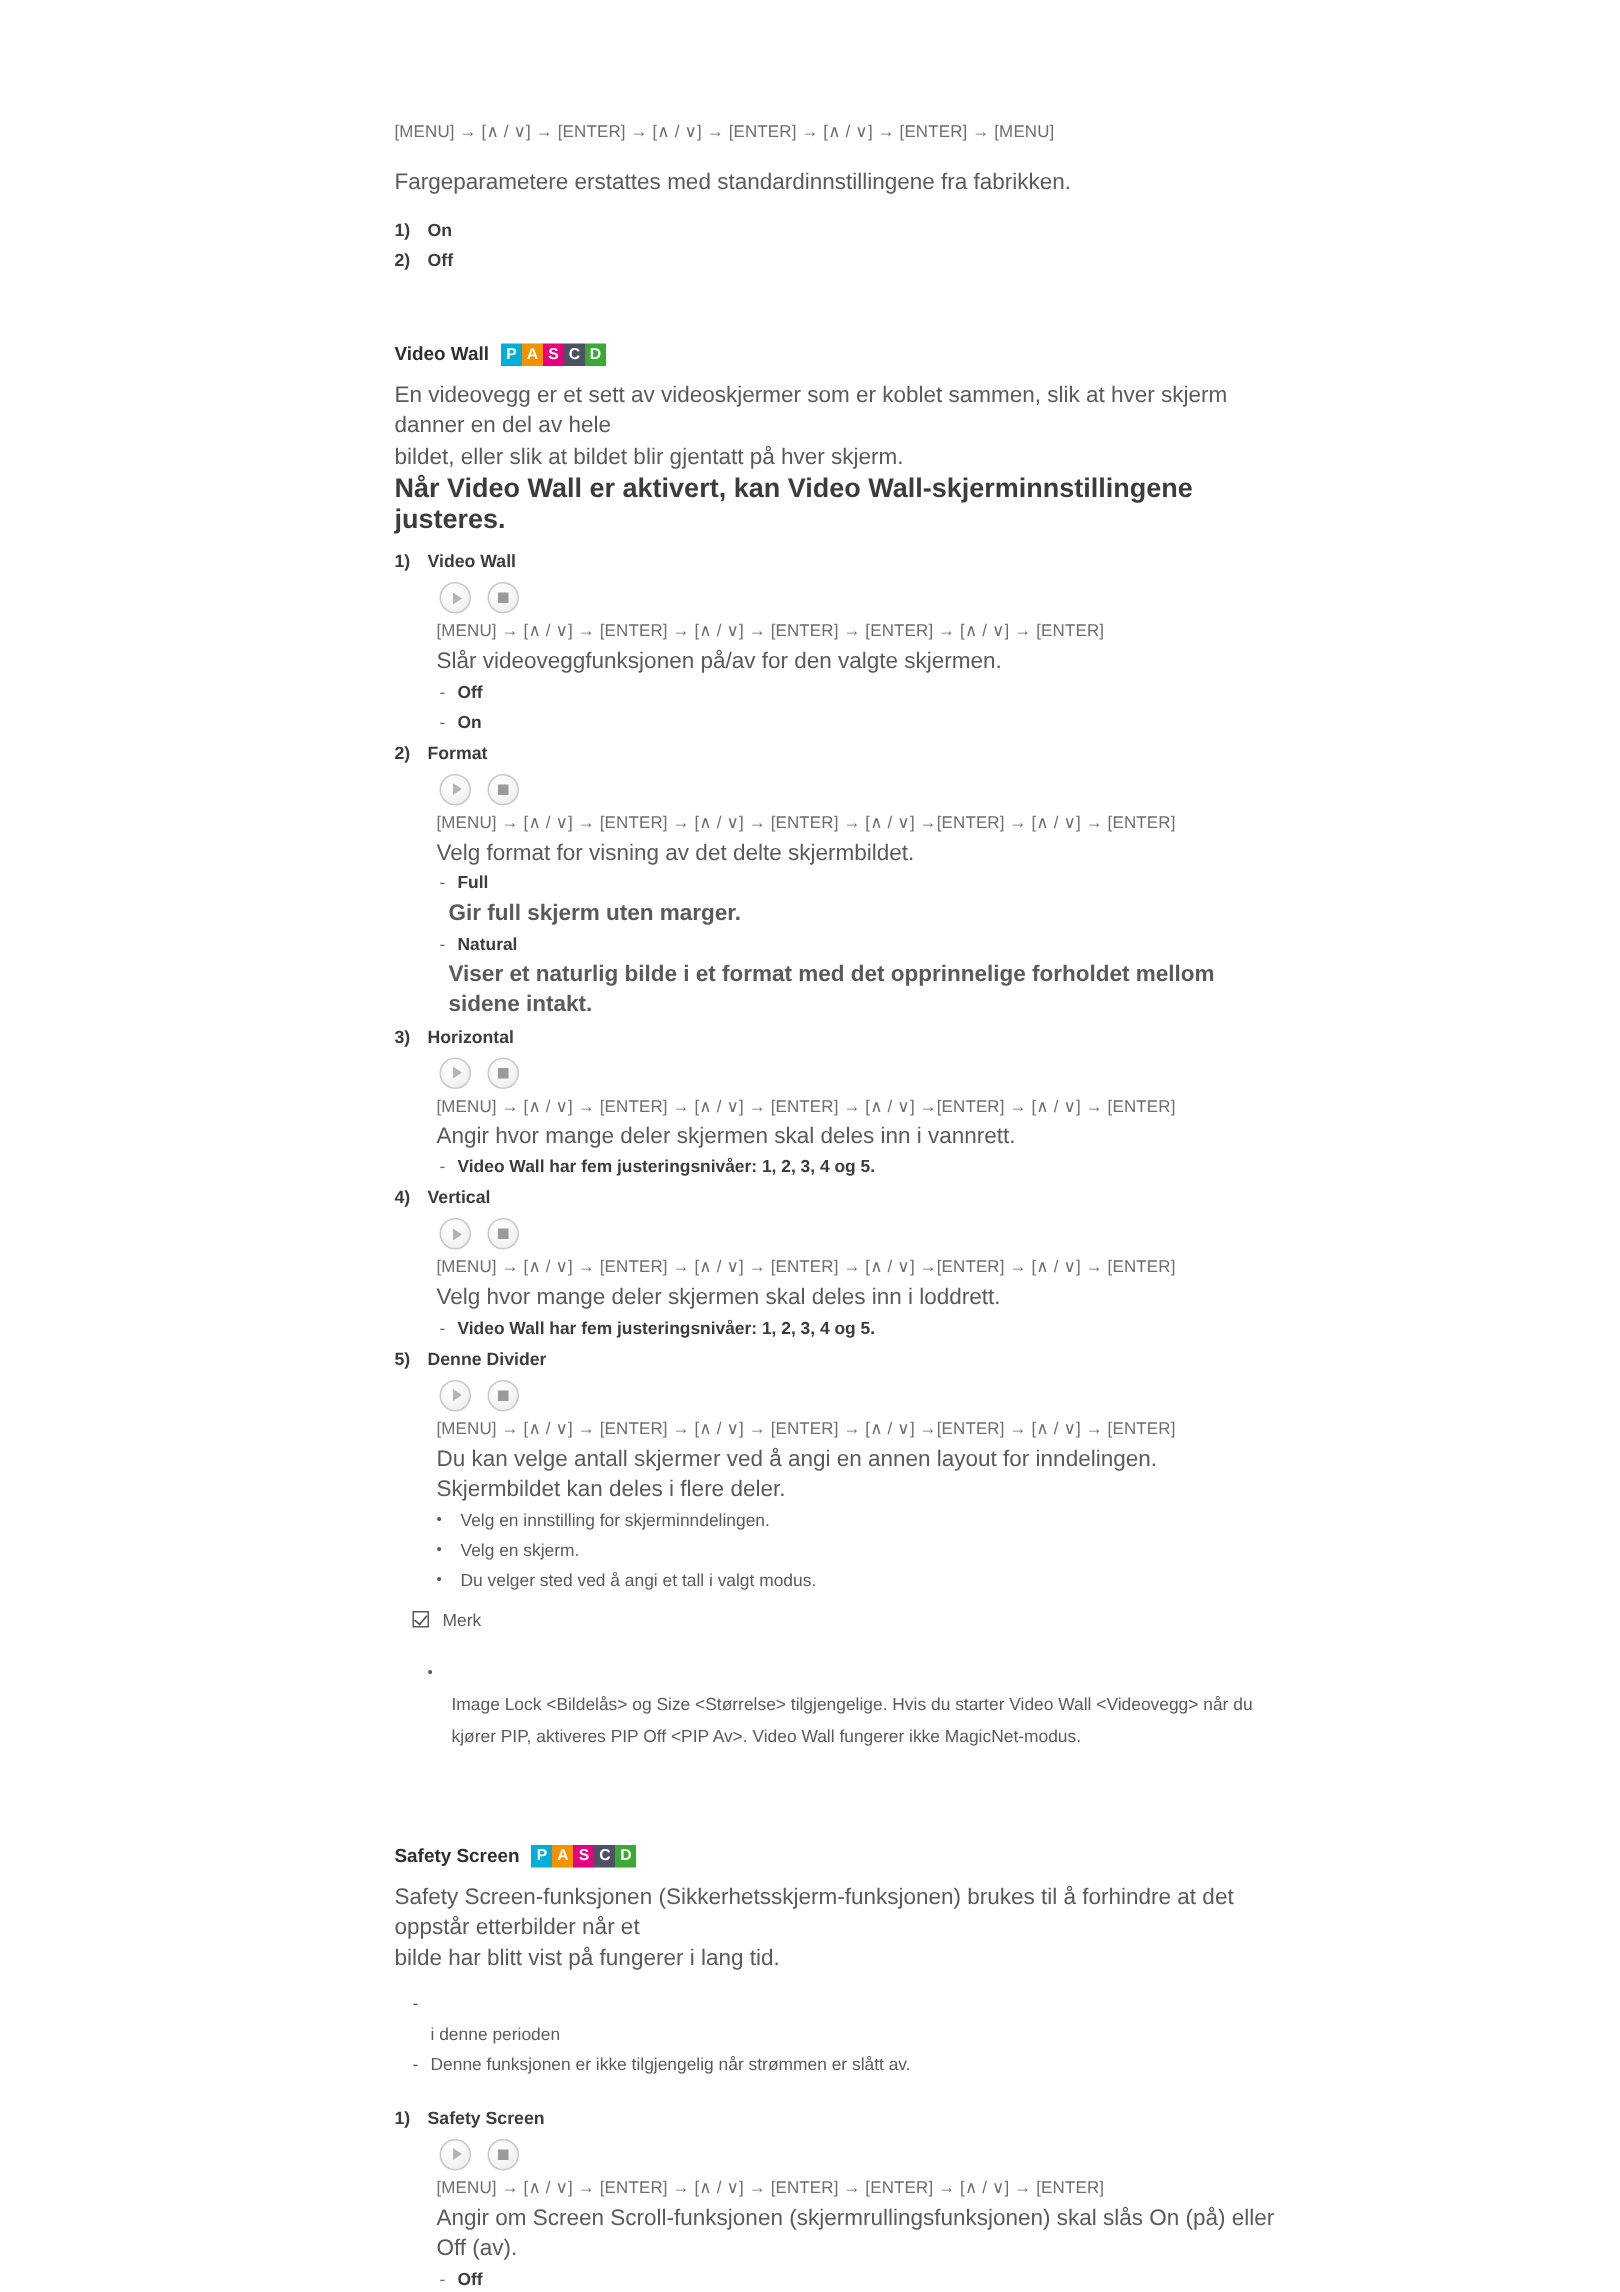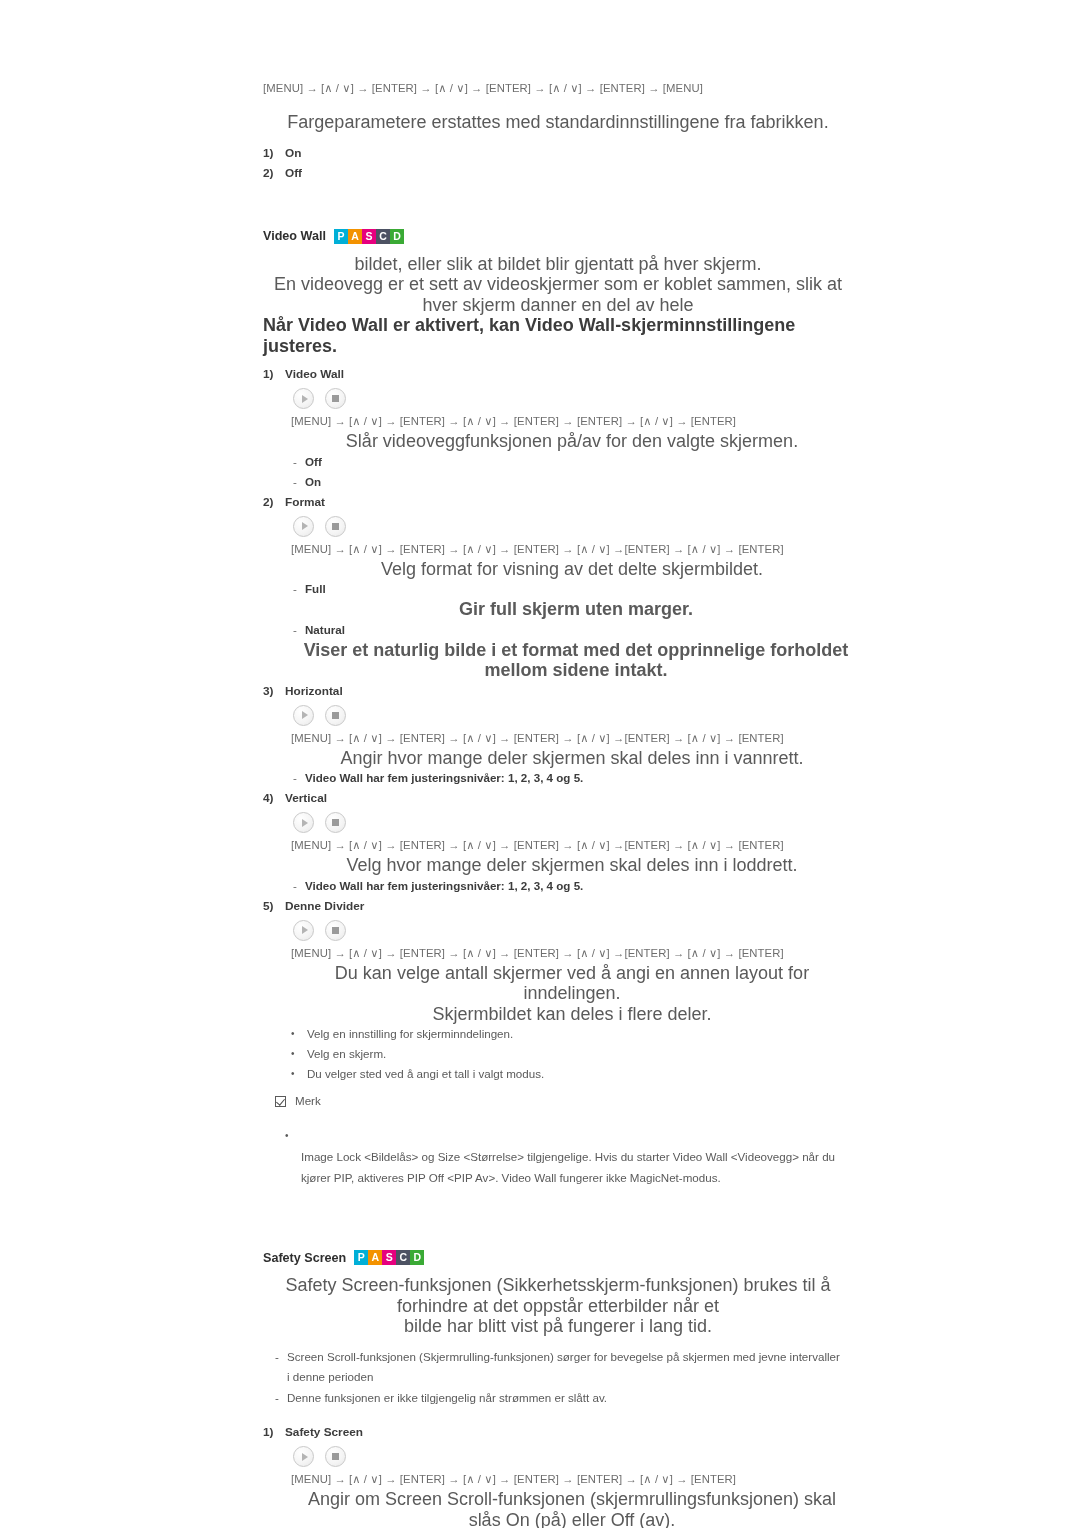--- a/index.html
+++ b/index.html
@@ -26,24 +26,23 @@
 
   
   .keyseq {
     font-size: 11.3px;
     color: #6e6e6e;
     letter-spacing: 0.1px;
     line-height: 20px;
     white-space: nowrap;
   }
   .para {
-    font-size: 18px;
+    font-size: 15px;
     color: #5a5a5a;
     line-height: 20.5px;
-    text-align: center;
   }
   .para-bold {
     font-size: 18px;
     color: #3c3c3c;
     font-weight: bold;
     line-height: 20.5px;
   }
 
   
   .num-item {
@@ -164,21 +163,21 @@
     margin-left: 2px;
   }
   .mbtn .sq {
     width: 7px; height: 7px;
     background: #9a9a9a;
   }
 
   
   .merk-row {
     display: flex;
-    align-items: flex-end;
+    align-items: flex-start;
     gap: 9px;
     font-size: 11.6px;
     color: #5a5a5a;
     padding-left: 12px;
   }
   .chk {
     width: 11px; height: 11px;
     border: 1.3px solid #5a5a5a;
     position: relative;
     flex: 0 0 11px;
@@ -239,22 +238,22 @@
     <span>Video Wall</span>
     <span class="pascd">
       <span style="background: rgb(0, 175, 215);">P</span>
       <span style="background: rgb(243, 146, 0);">A</span>
       <span style="background: rgb(230, 0, 126);">S</span>
       <span style="background: rgb(77, 82, 99);">C</span>
       <span style="background: rgb(58, 170, 53);">D</span>
     </span>
   </div>
   <div class="sp-10"></div>
+  <div class="para">En videovegg er et sett av videoskjermer som er koblet sammen, slik at hver skjerm danner en del av hele</div>
   <div class="para">bildet, eller slik at bildet blir gjentatt på hver skjerm.</div>
-  <div class="para">En videovegg er et sett av videoskjermer som er koblet sammen, slik at hver skjerm danner en del av hele</div>
   <div class="para-bold">Når Video Wall er aktivert, kan Video Wall-skjerminnstillingene justeres.</div>
 
   <div class="sp-8"></div>
 
   <div class="num-item">
     <span class="num">1)</span>
     <span class="num-label">Video Wall</span>
   </div>
   <div class="media-row">
     <span class="mbtn">
@@ -394,21 +393,21 @@
       <span style="background: rgb(58, 170, 53);">D</span>
     </span>
   </div>
   <div class="sp-10"></div>
   <div class="para">Safety Screen-funksjonen (Sikkerhetsskjerm-funksjonen) brukes til å forhindre at det oppstår etterbilder når et</div>
   <div class="para">bilde har blitt vist på fungerer i lang tid.</div>
   <div class="sp-10"></div>
   <div class="dash-item-2">
     <span class="dash">-</span>
     <span>
-      <span>Screen Scroll-funksjonen (Skjermrulling-funksjonen) sørger for bevegelse på skjermen med jevne intervaller</span><br>
+      <br>
       <span>i denne perioden</span>
     </span>
   </div>
   <div class="dash-item-2">
     <span class="dash">-</span>
     <span>Denne funksjonen er ikke tilgjengelig når strømmen er slått av.</span>
   </div>
 
   <div class="sp-14"></div>
 

